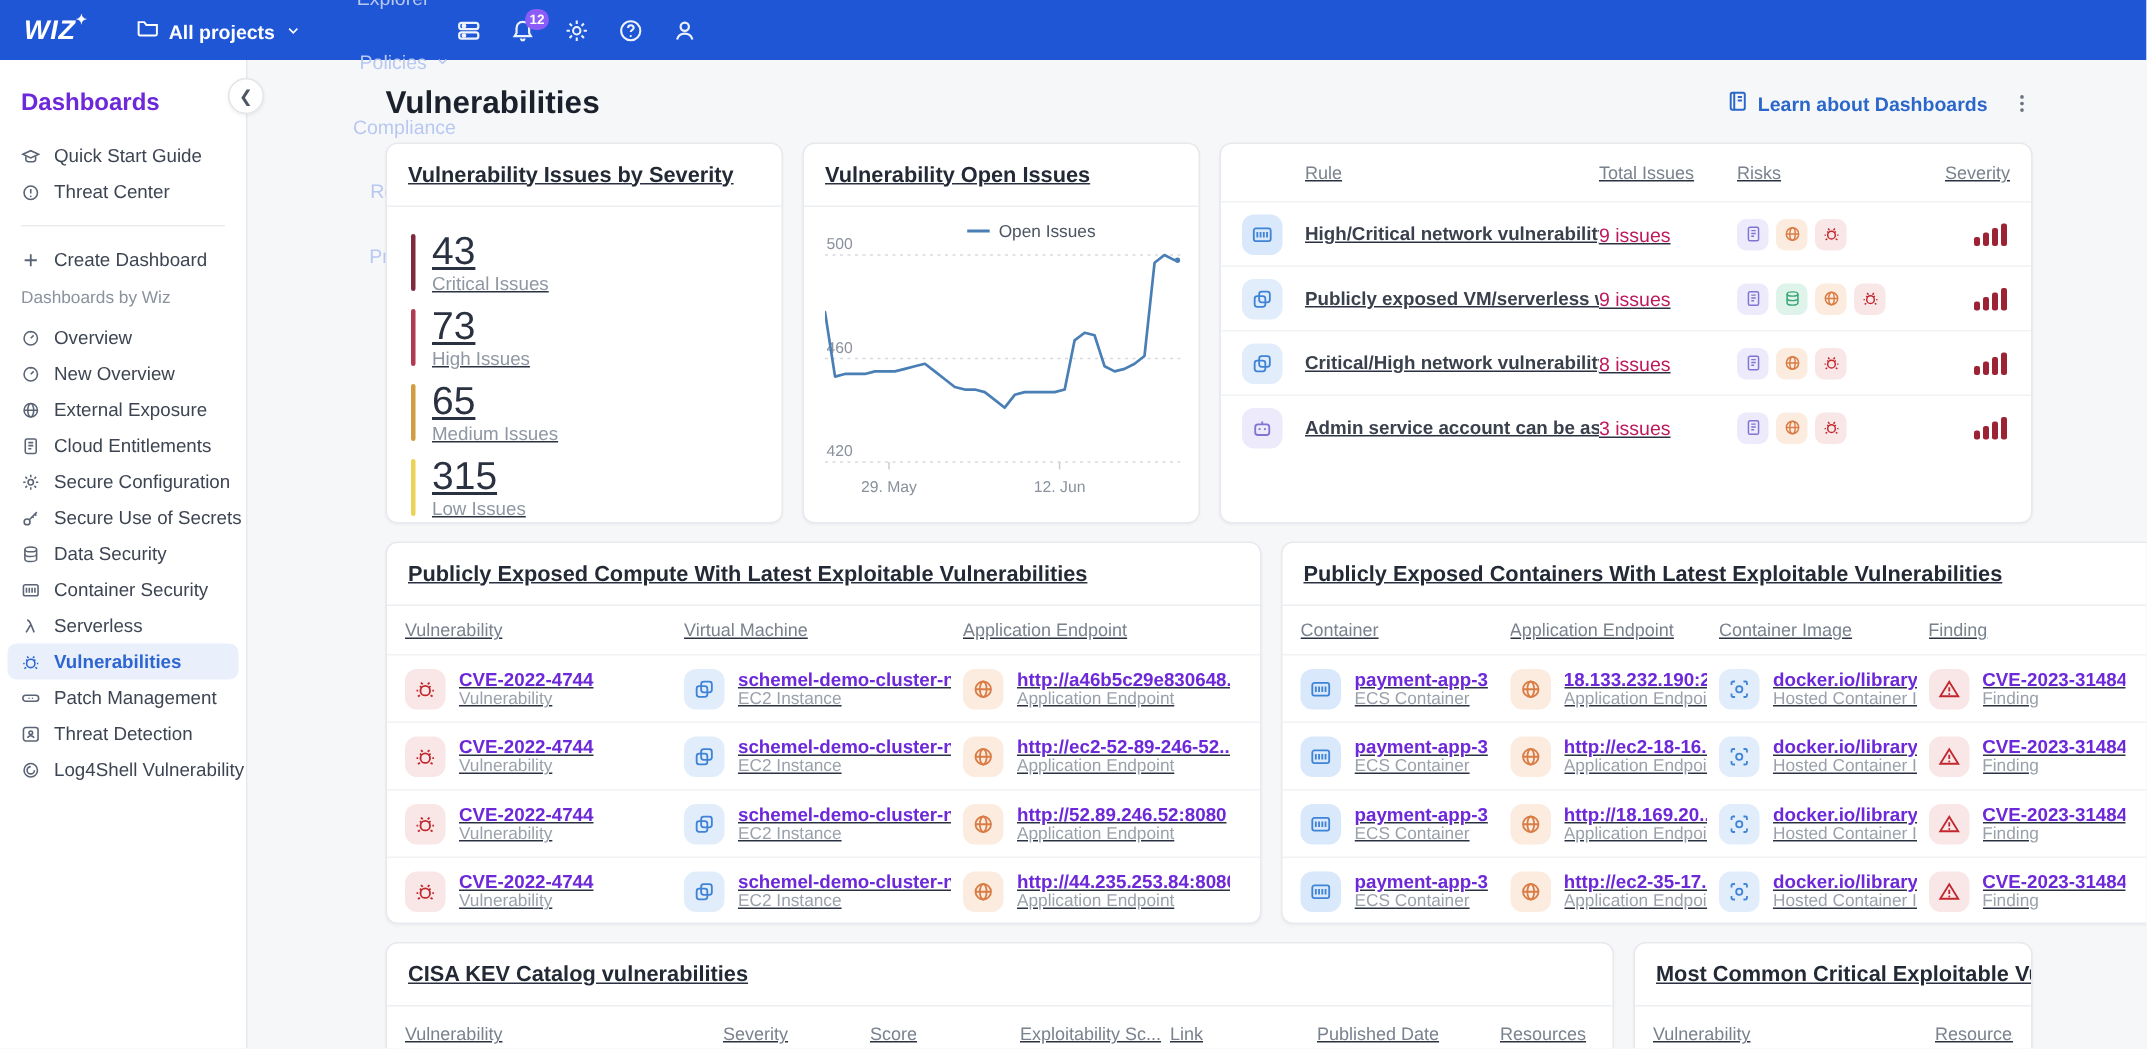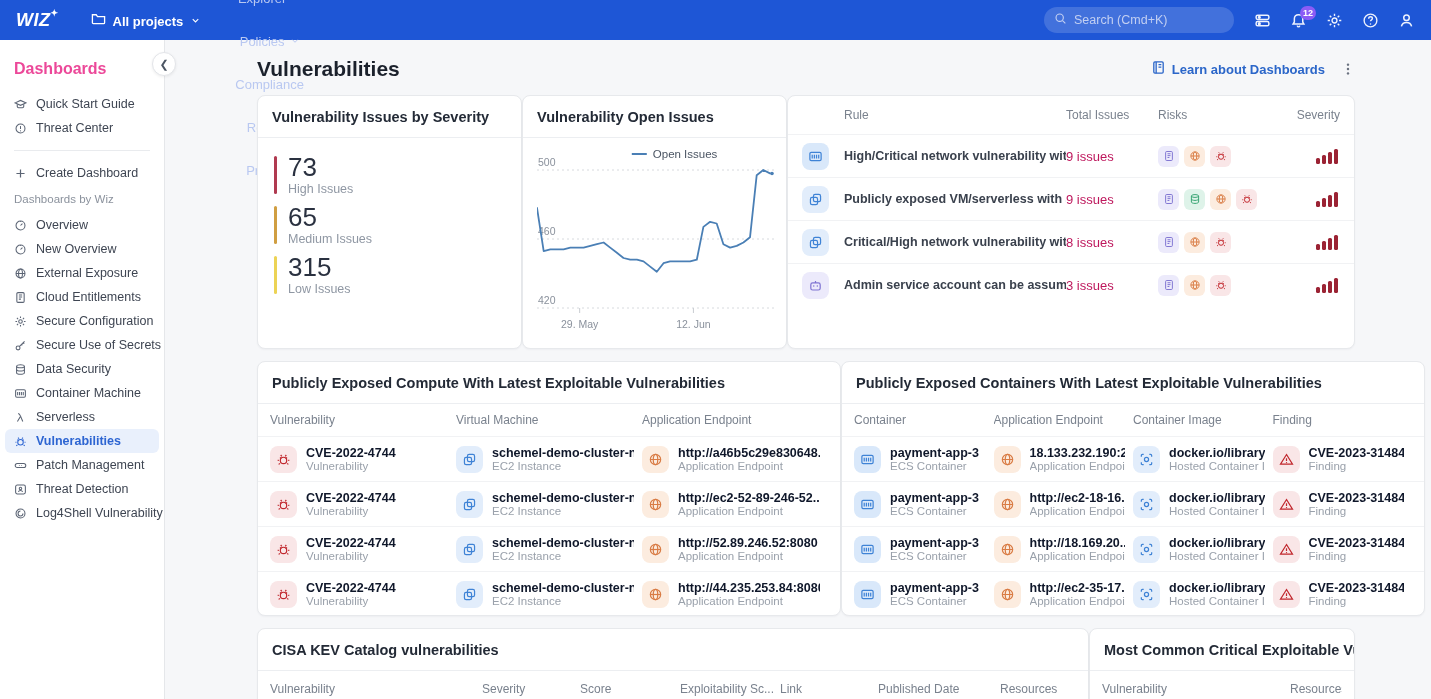--- a/index.html
+++ b/index.html
@@ -19,38 +19,38 @@
   .nav-search input::placeholder { color:#c2cff2; }
   .nav-icons { display:flex; align-items:center; gap:19px; }
   .nav-icon-btn { position:relative; display:flex; cursor:pointer; color:#eef2fd; }
   .nav-icon-btn svg { width:17px; height:17px; }
   .nav-badge { position:absolute; top:-6px; right:-9px; background:#8b5cf6; color:#fff; font-size:9px; font-weight:700; min-width:15px; height:14px; border-radius:8px; display:flex; align-items:center; justify-content:center; padding:0 3px; }
 
   
   .app { display:flex; height:659px; }
   .sidebar { width:165px; background:#fff; border-right:1px solid #e5e7ea; padding:20px 0 10px; position:relative; flex:none; }
   .collapse-btn { position:absolute; top:12px; right:-12px; width:24px; height:24px; border-radius:50%; background:#fff; border:1px solid #e3e5e9; box-shadow:0 1px 3px rgba(0,0,0,.07); display:flex; align-items:center; justify-content:center; color:#4b5563; cursor:pointer; z-index:6; font-size:11px; }
-  .sb-title { font-size:16px; font-weight:700; color:#ec4899; padding:0 14px; margin-bottom:14px; }
+  .sb-title { font-size:16px; font-weight:700; color:#6d28d9; padding:0 14px; margin-bottom:14px; }
   .sb-item { display:flex; align-items:center; gap:9px; height:24px; padding:0 14px; font-size:12.5px; color:#3e4552; cursor:pointer; white-space:nowrap; }
   .sb-item .icn { color:#5b6474; display:flex; }
   .sb-item .icn svg { width:13px; height:13px; }
   .sb-item.active { background:#e9f0fc; border-radius:6px; margin:0 5px; padding:0 9px; color:#2d65d2; font-weight:700; }
   .sb-item.active .icn { color:#2d65d2; }
   .sb-divider { border-top:1px solid #e9ebee; margin:10px 14px; }
   .sb-section { font-size:11.5px; color:#8b929d; padding:8px 14px 8px; }
 
   .main { flex:1; padding:17px 76px 0 92px; overflow:hidden; }
   .main-header { display:flex; align-items:center; margin-bottom:14px; }
   .page-title { font-size:21px; font-weight:600; color:#1b212c; }
   .learn-link { margin-left:auto; display:flex; align-items:center; gap:6px; color:#2b66c9; font-size:13px; font-weight:700; cursor:pointer; }
   .learn-link svg { width:15px; height:15px; }
   .kebab-btn { margin-left:16px; color:#6b7280; display:flex; cursor:pointer; }
   .kebab-btn svg { width:14px; height:14px; }
 
-  .row { display:flex; margin-bottom:12px; }
+  .row { display:flex; gap:13px; margin-bottom:12px;text-decoration:underline; }
   .card { background:#fff; border:1px solid #e7e9ec; border-radius:8px; box-shadow:0 1px 2px rgba(16,24,40,.04); overflow:hidden; }
   .card-h { height:42px; display:flex; align-items:center; padding:0 14px; font-size:14.5px; font-weight:700; color:#232a36; border-bottom:1px solid #eceef1; white-space:nowrap; }
   .card-a { width:265px; height:254px; flex:none; }
   .card-b { width:265px; height:254px; flex:none; }
   .card-c { flex:1; height:254px; }
   .card-d, .card-e { width:584px; height:255px; flex:none; }
   .card-f { flex:1; height:116px; }
   .card-g { width:266px; height:116px; flex:none; }
 
   
@@ -86,21 +86,21 @@
   .t-purple { background:#eceafb; color:#7f74d2; }
   .t-green  { background:#def3e9; color:#36a372; }
 
   
   .et-head { display:grid; align-items:center; height:32px; padding:0 12px; font-size:12px; color:#7a828e; }
   .et-row  { display:grid; align-items:center; height:45px; padding:0 12px; border-top:1px solid #f1f2f4; cursor:pointer; }
   .cols-3 { grid-template-columns:repeat(3,1fr); }
   .cols-4 { grid-template-columns:repeat(4,1fr); }
   .cell { display:flex; align-items:center; gap:9px; min-width:0; padding-right:8px; }
   .cell .txt { min-width:0; }
-  .cell .tt { font-size:12.5px; font-weight:700; color:#0f172a; white-space:nowrap; overflow:hidden; }
+  .cell .tt { font-size:12.5px; font-weight:700; color:#6d28d9; white-space:nowrap; overflow:hidden; }
   .cell .ts { font-size:11.5px; color:#9aa1ab; white-space:nowrap; overflow:hidden; }
 
   
   .bt-head { display:grid; align-items:center; height:36px; padding:0 12px; font-size:12px; color:#7a828e; }
   .cisa-cols { grid-template-columns:212px 98px 100px 100px 98px 122px 1fr; }
   .mc-cols { grid-template-columns:188px 1fr; }
   .bt-col { white-space:nowrap; overflow:hidden; }
 </style>
 </head>
 <body>
@@ -141,27 +141,20 @@
       <a class="nav-link">
         <span>Compliance</span>
       </a>
       <a class="nav-link">
         <span>Reports</span>
       </a>
       <a class="nav-link">
         <span>Projects</span>
       </a>
     </div>
-  <div class="nav-search">
-    <span><svg viewBox="0 0 16 16" fill="none" stroke="#c2cff2" stroke-width="1.4" width="13" height="13">
-          <circle cx="7" cy="7" r="4.5"></circle>
-          <path d="M10.5 10.5L14 14"></path>
-        </svg></span>
-    <input placeholder="Search (Cmd+K)" style="">
-  </div>
   <div class="nav-icons">
     <span class="nav-icon-btn">
         <svg viewBox="0 0 16 16" fill="none" stroke="currentColor" stroke-width="1.4">
           <rect x="2" y="3" width="12" height="4" rx="1.5"></rect>
           <rect x="2" y="9" width="12" height="4" rx="1.5"></rect>
           <circle cx="5" cy="5" r=".8" fill="currentColor"></circle>
           <circle cx="5" cy="11" r=".8" fill="currentColor"></circle>
         </svg>
       </span>
     <span class="nav-icon-btn">
@@ -295,21 +288,21 @@
           </span>
           <span>Data Security</span>
         </div>
         <div class="sb-item">
           <span class="icn">
             <svg viewBox="0 0 16 16" fill="none" stroke="currentColor" stroke-width="1.3">
               <rect x="2" y="3.5" width="12" height="9" rx="1.5"></rect>
               <path d="M4.5 6v4M6.8 6v4M9.1 6v4M11.4 6v4"></path>
             </svg>
           </span>
-          <span>Container Machine</span>
+          <span>Container Security</span>
         </div>
         <div class="sb-item">
           <span class="icn">
             <svg viewBox="0 0 16 16" fill="none" stroke="currentColor" stroke-width="1.3">
               <path d="M5 3c1.8 0 2.3 1.4 3.3 3.9L10.8 13M4.2 13l3.5-5.8"></path>
             </svg>
           </span>
           <span>Serverless</span>
         </div>
         <div class="sb-item active">
@@ -369,20 +362,27 @@
             <circle cx="8" cy="8" r="1.4"></circle>
             <circle cx="8" cy="13" r="1.4"></circle>
           </svg>
         </div>
     </div>
 
     <div class="row">
       <div class="card card-a">
         <div class="card-h">Vulnerability Issues by Severity</div>
         <div class="stats" id="severity-stats">
+            <div class="stat">
+              <span class="stat-bar" style="background: rgb(125, 42, 62);"></span>
+              <div>
+                <div class="stat-val">43</div>
+                <div class="stat-lab">Critical Issues</div>
+              </div>
+            </div>
             <div class="stat">
               <span class="stat-bar" style="background: rgb(176, 58, 80);"></span>
               <div>
                 <div class="stat-val">73</div>
                 <div class="stat-lab">High Issues</div>
               </div>
             </div>
             <div class="stat">
               <span class="stat-bar" style="background: rgb(208, 158, 65);"></span>
               <div>

